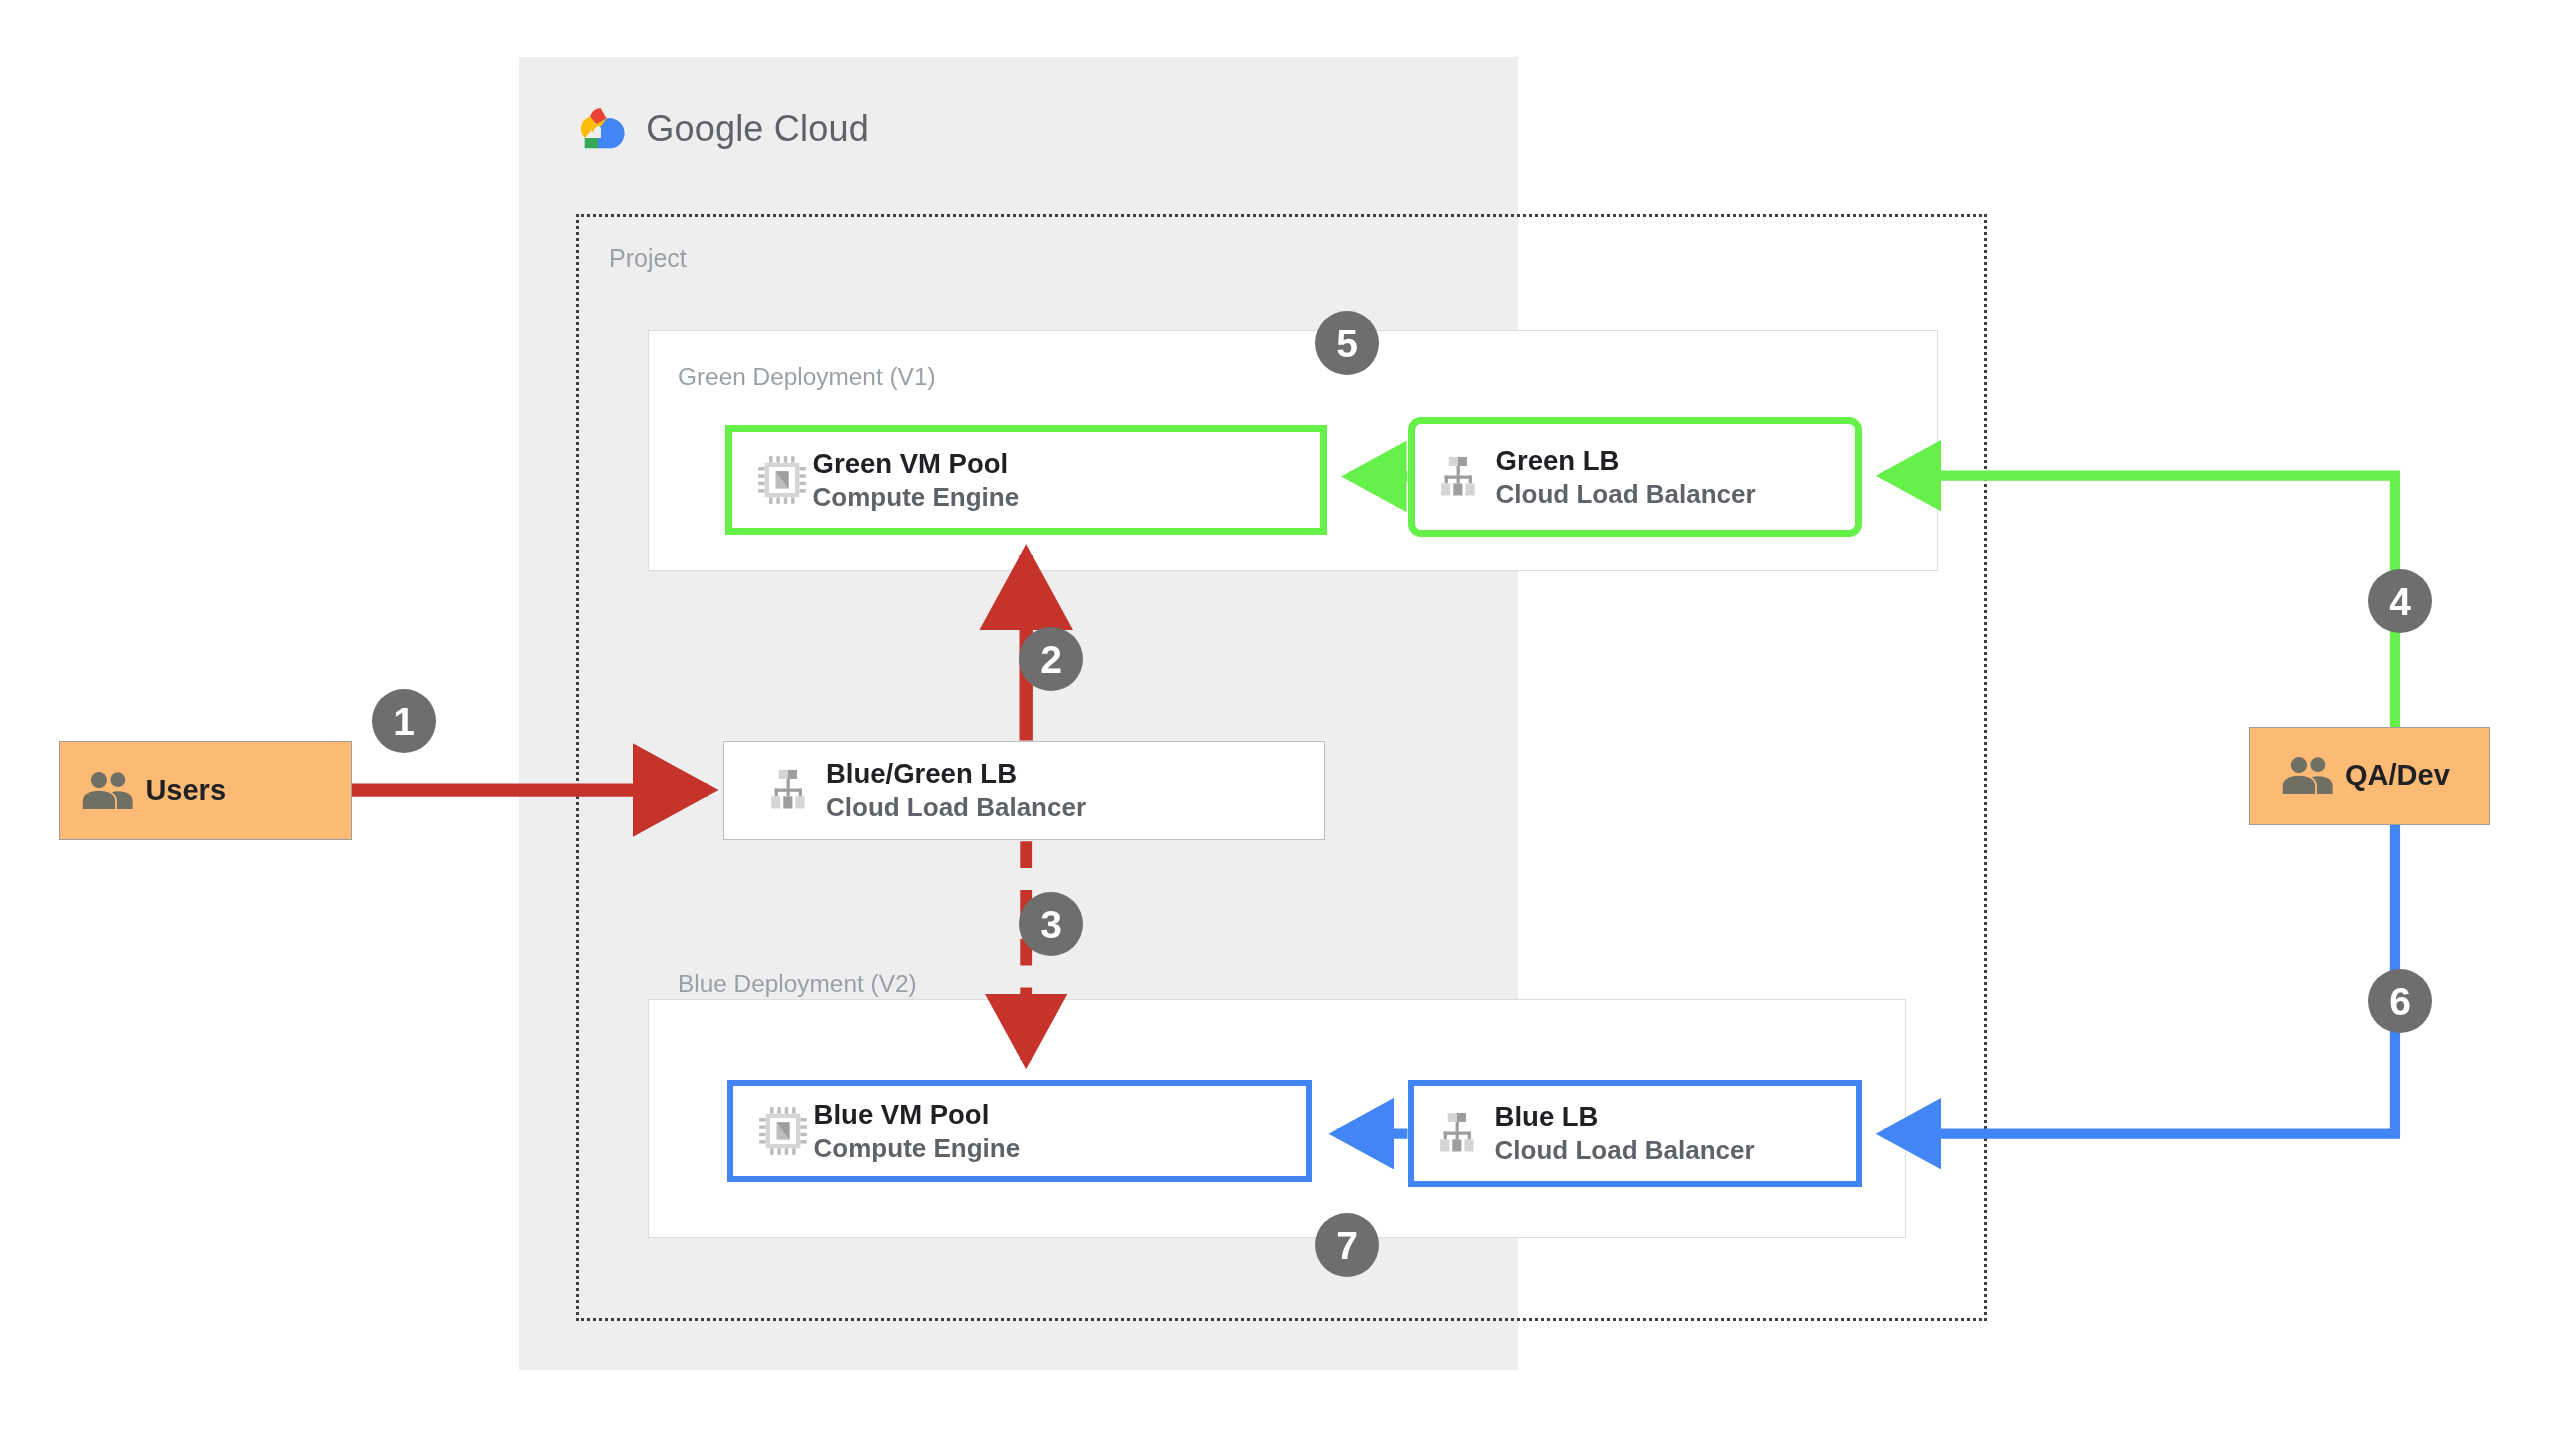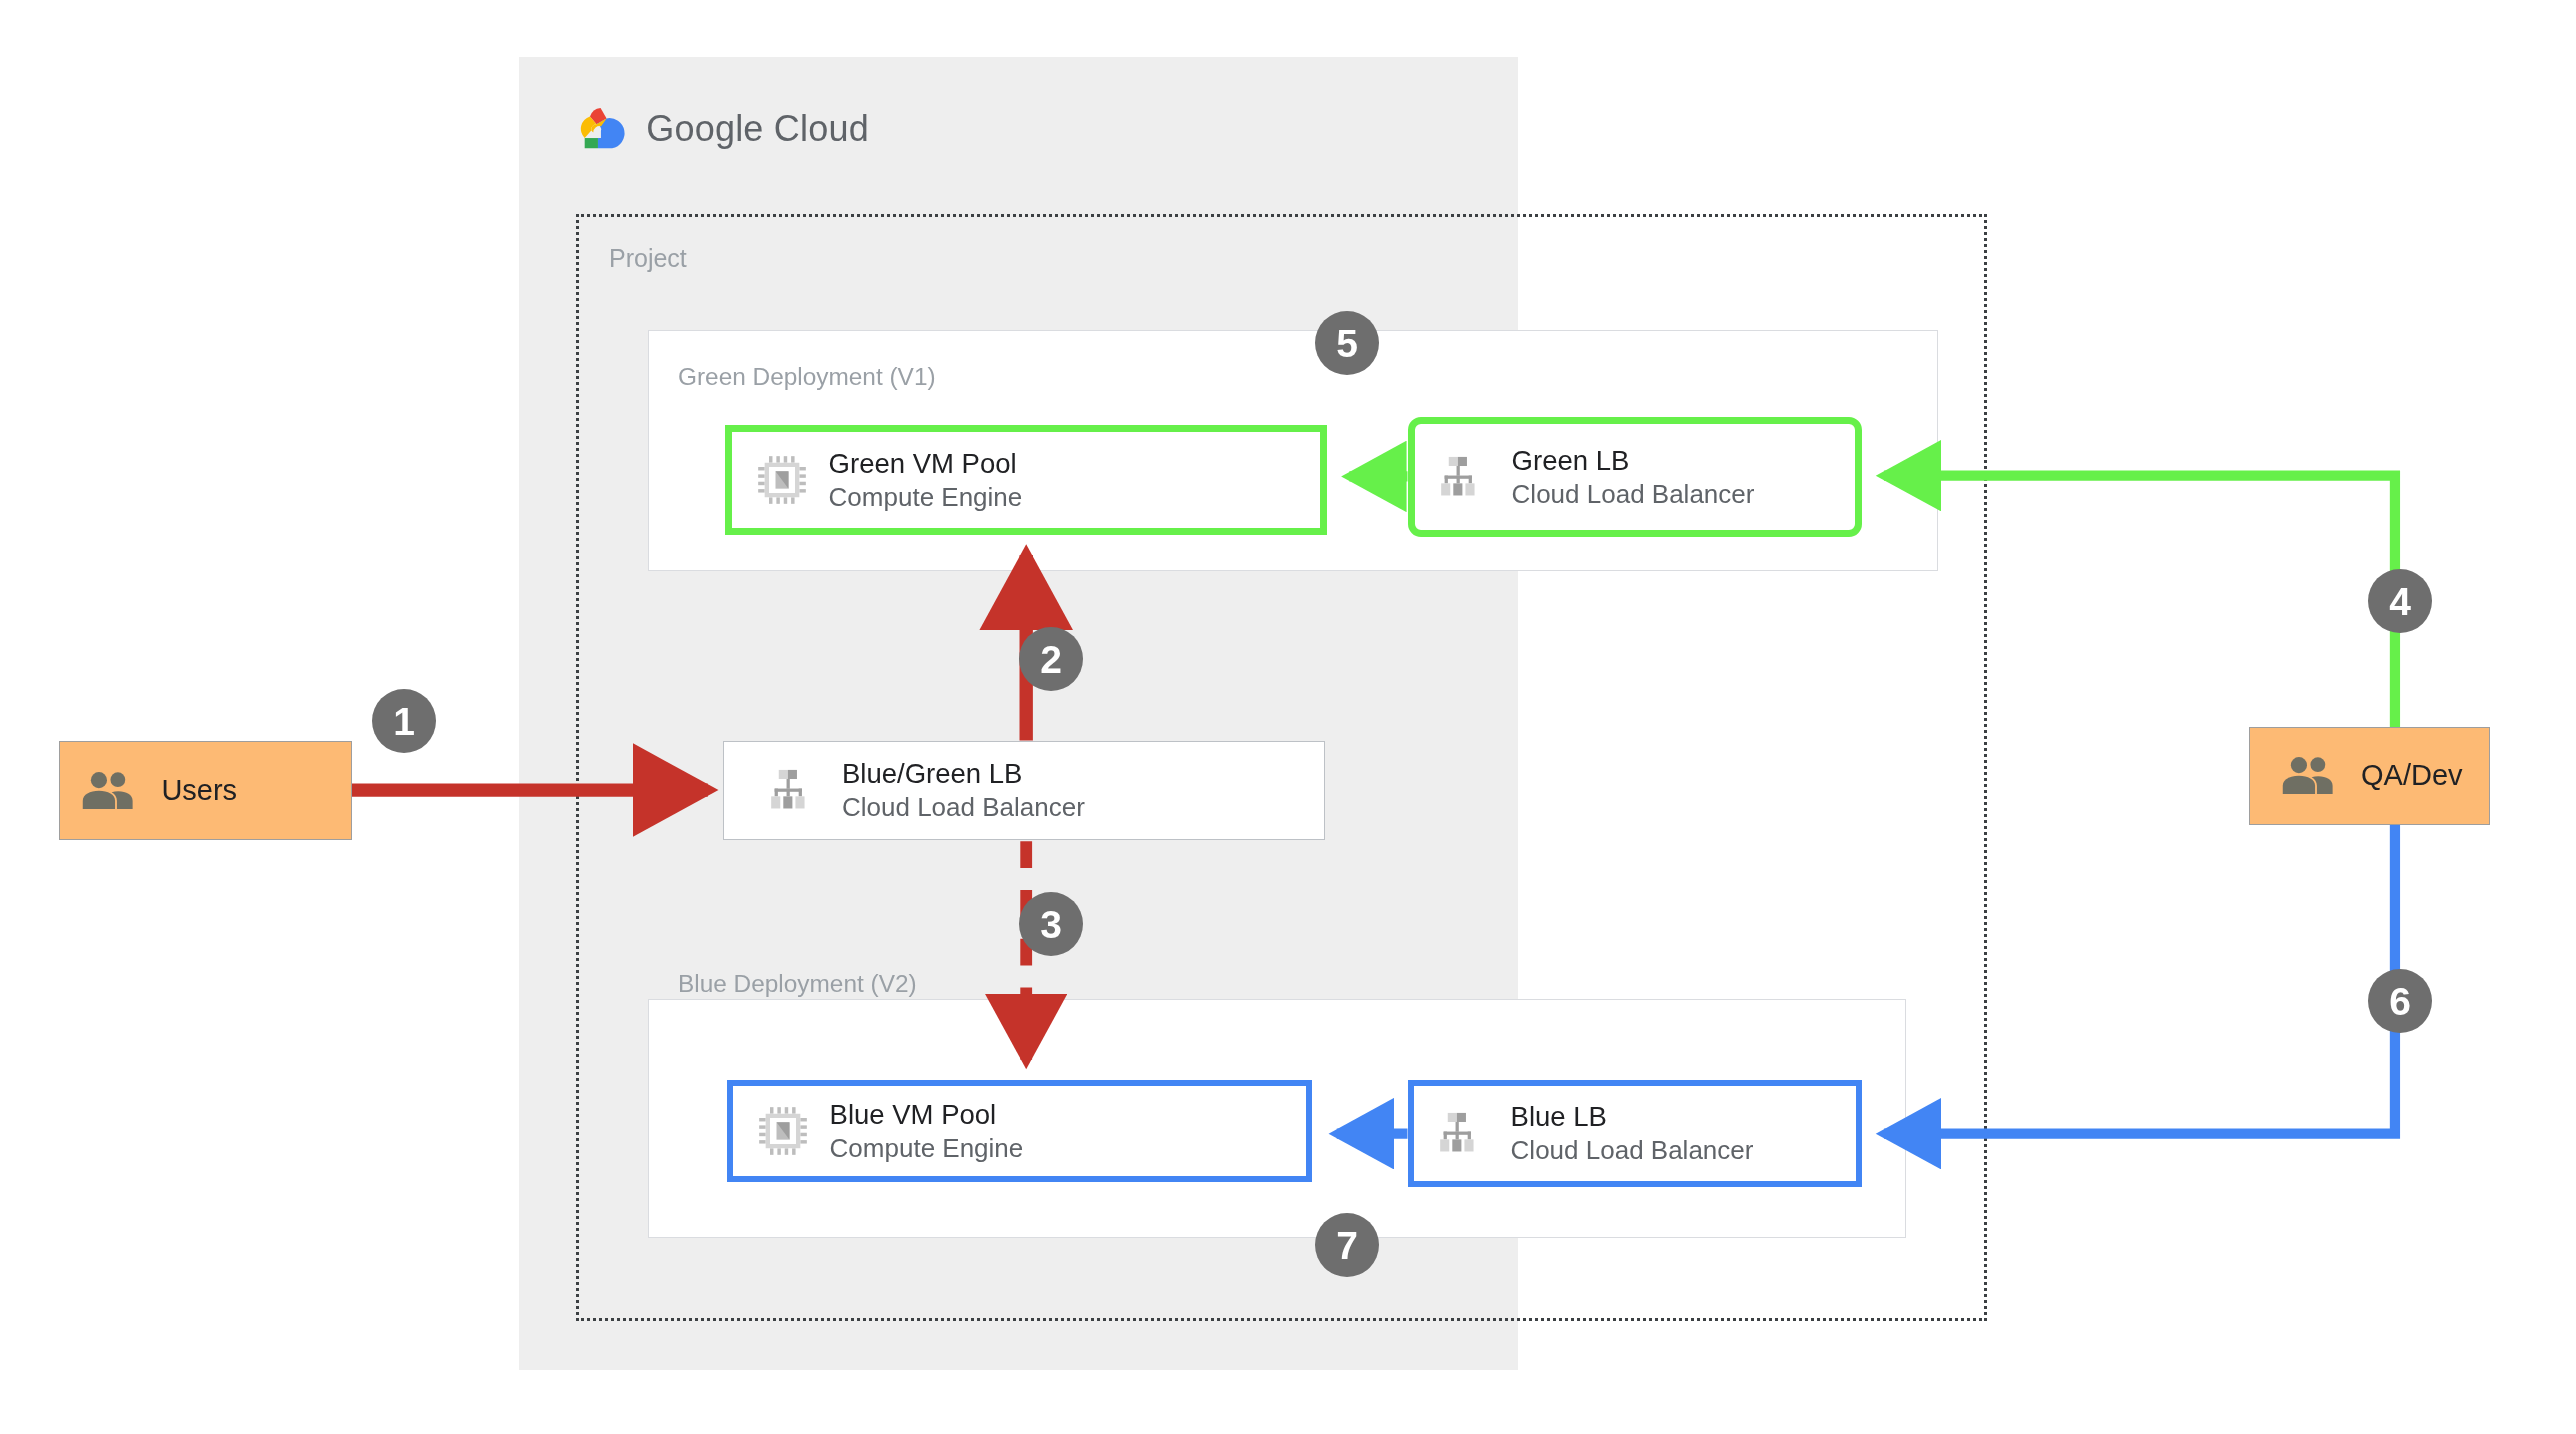--- a/index.html
+++ b/index.html
@@ -85,21 +85,22 @@
   .blue-deploy-title  { left: 678px; top: 970px; }
 
   
   .node {
     position: absolute;
     background: #ffffff;
     box-sizing: border-box;
     display: flex;
     align-items: center;
     padding-left: 23.6px;
-    gap: 21px;
+    gap: 5px;
+    font-weight: bold;
   }
   .node.green-border { border: 7px solid #66f04a; }
   .node.blue-border  { border: 6.3px solid #4285f4; }
   .node.gray-border  { border: 1.6px solid #bdc1c6; padding-left: 45px; }
   .node.beige {
     background: #fdba74;
     border: 1.6px solid #9e9e9e;
   }
 
   .node-texts {

